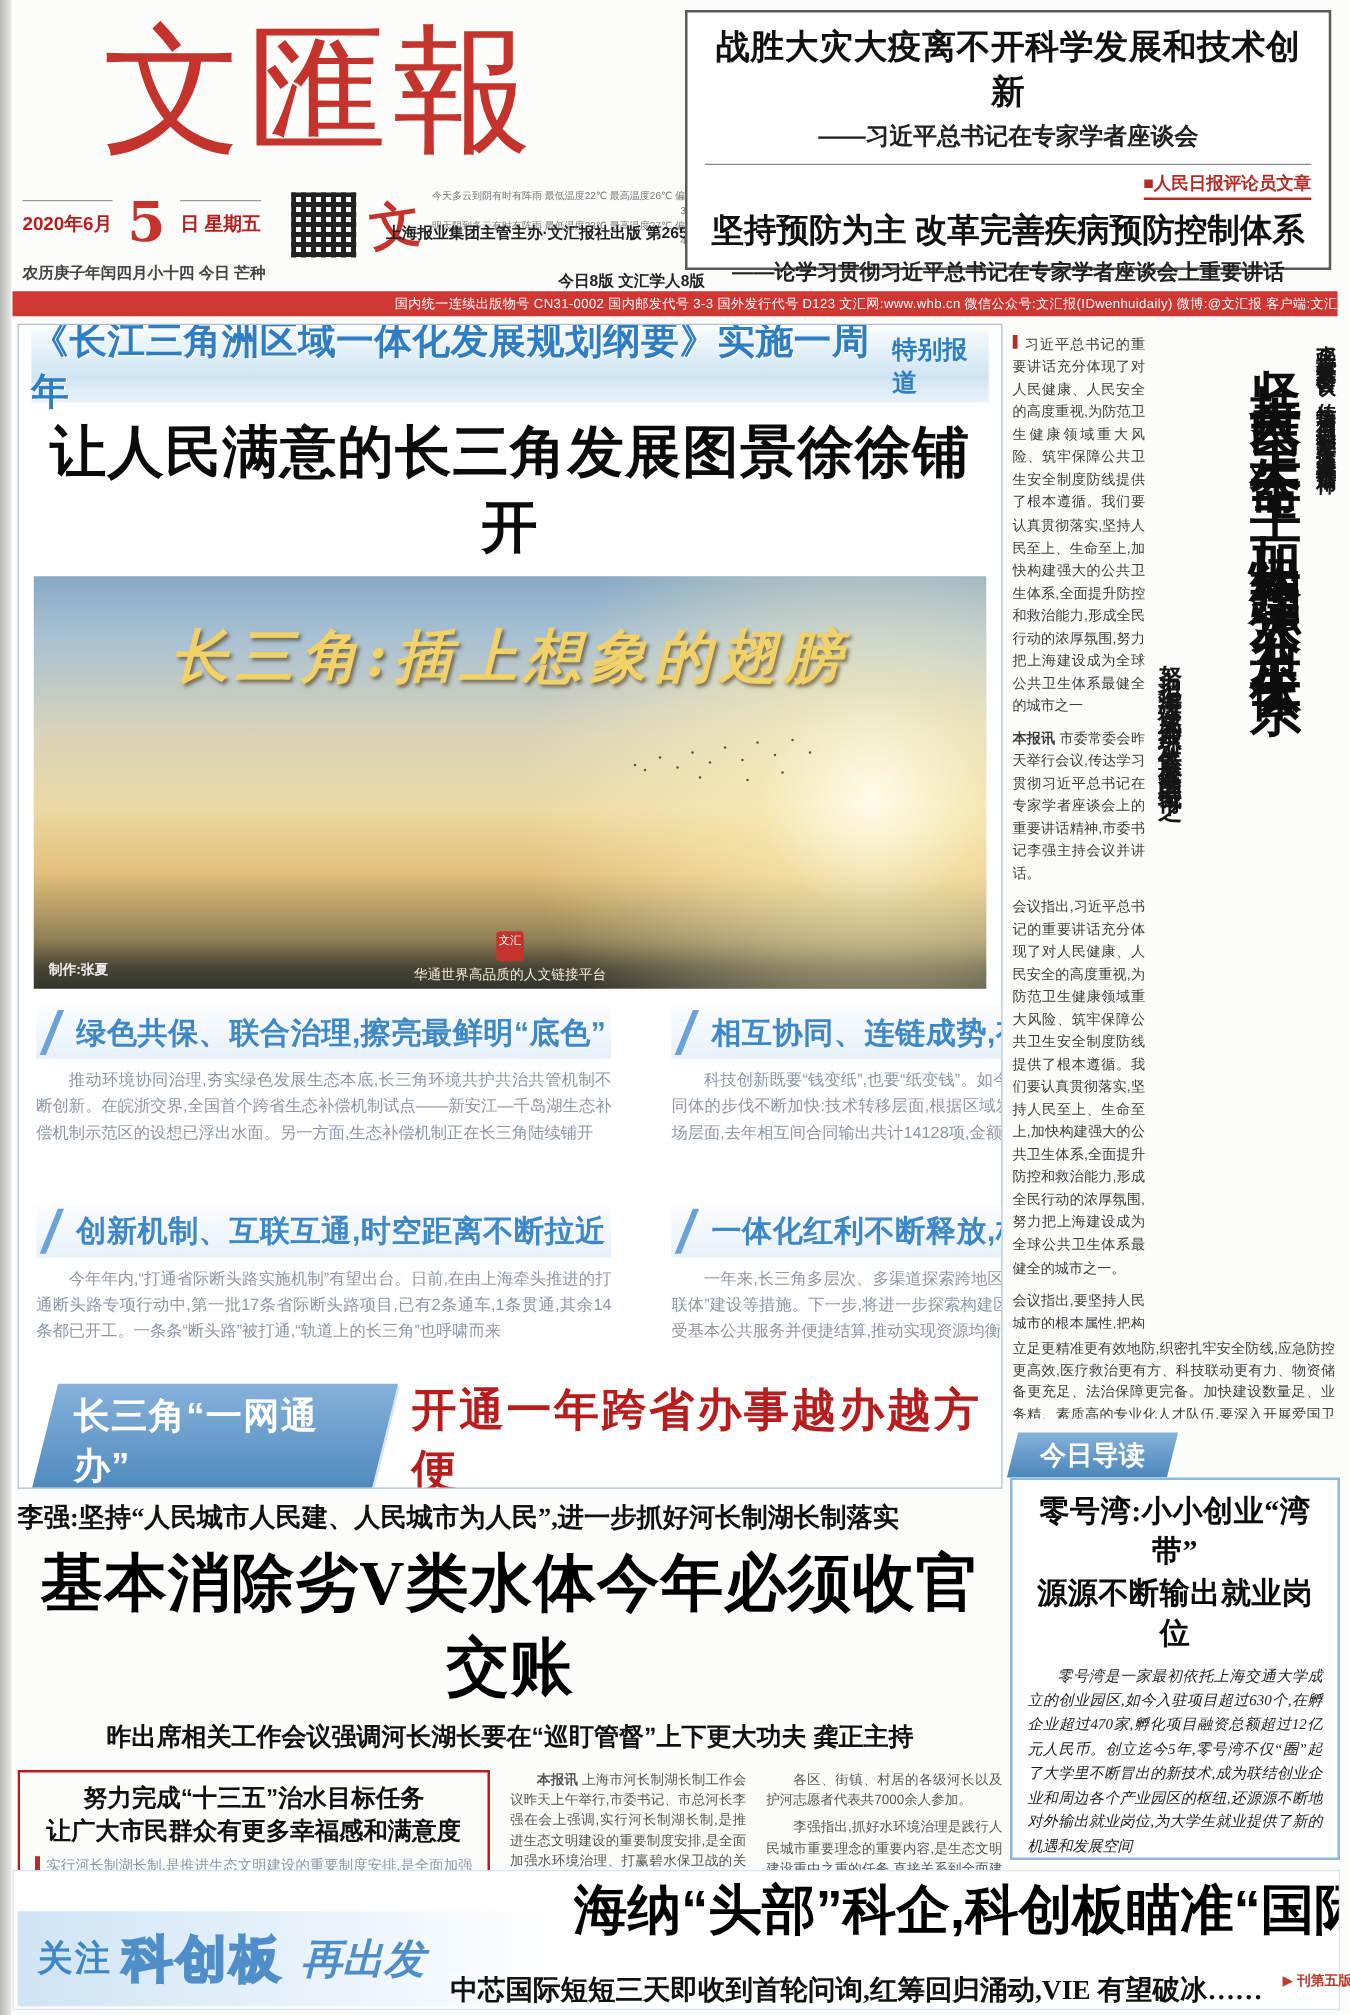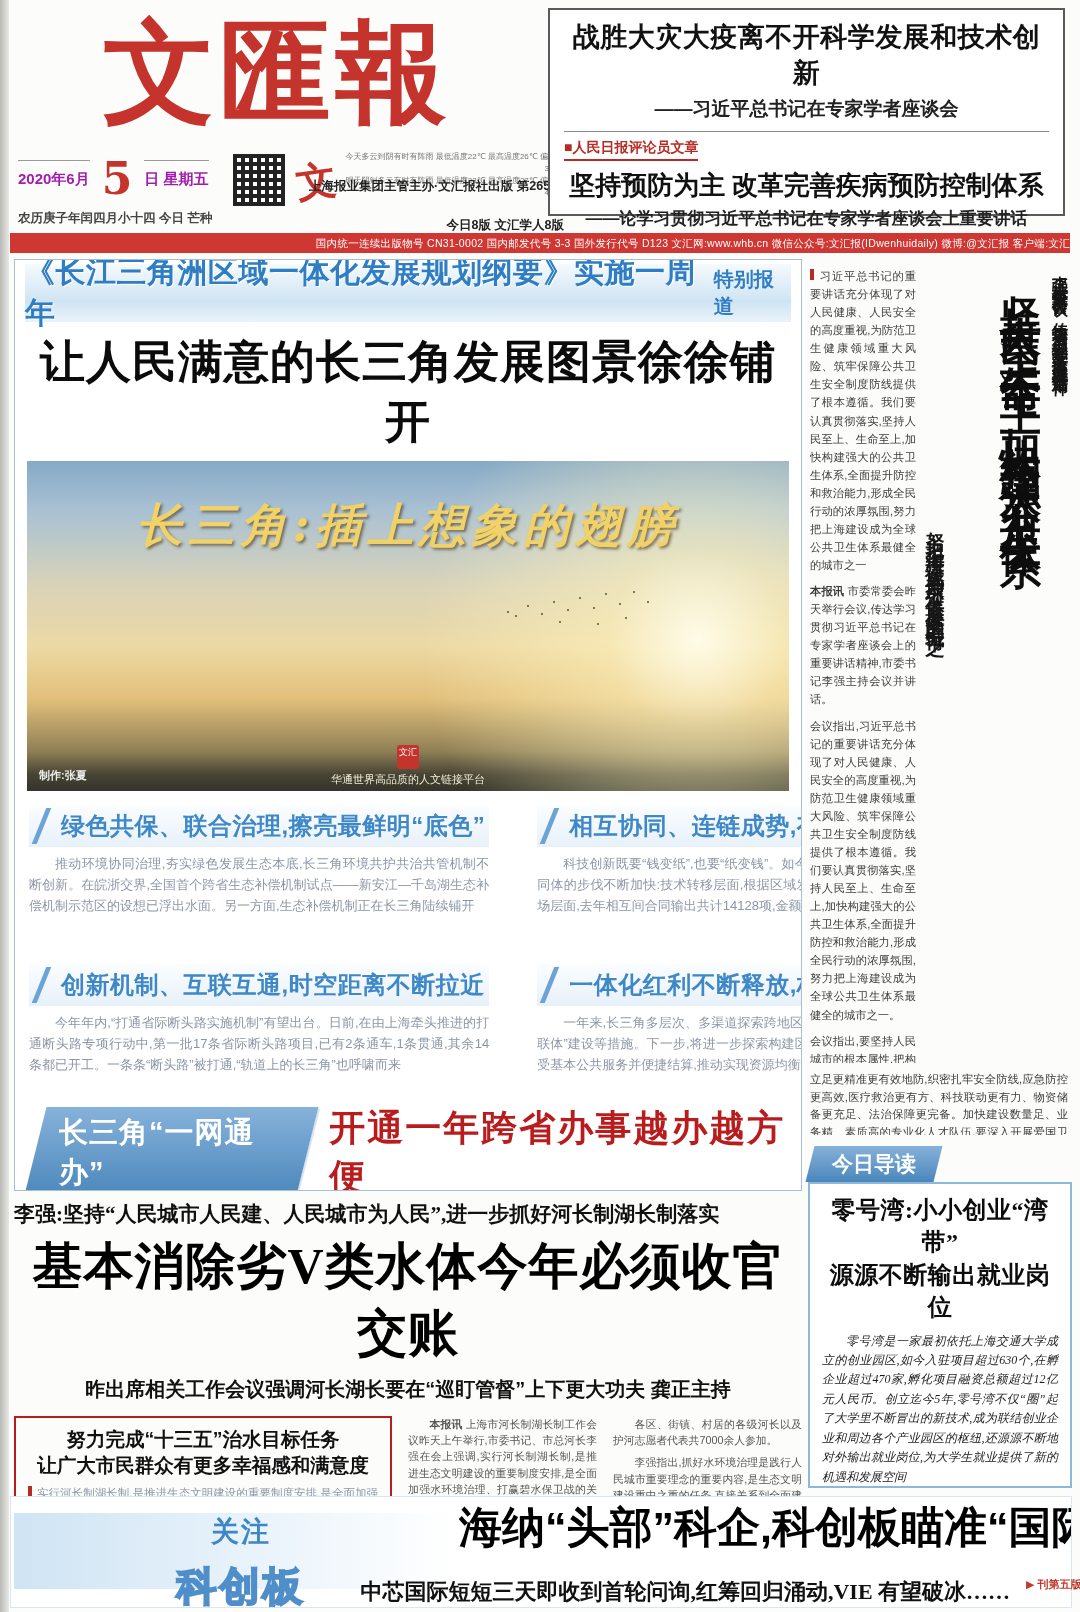--- a/index.html
+++ b/index.html
@@ -2,44 +2,44 @@
 <html><head>
 <meta charset="utf-8">
 <style>
   html,body{margin:0;padding:0;background:#e9e9e7;}
   .page{position:relative;width:1080px;height:1612px;margin:0 auto;background:#fcfcfb;
         font-family:"Liberation Sans","DejaVu Sans",sans-serif;color:#222;overflow:hidden;}
   .edge{position:absolute;left:0;top:0;width:9px;height:1612px;
         background:linear-gradient(90deg,#b9b9b6,#e8e8e5);}
 
   
-  .masthead{position:absolute;left:82px;top:6px;width:390px;text-align:center;
-            font-family:"DejaVu Serif","Liberation Serif",serif;font-weight:700;
+  .masthead{position:absolute;left:82px;top:6px;width:390px;text-align:left;
+            font-family:"DejaVu Serif","Liberation Serif",serif;font-weight:400;
             font-size:112px;line-height:1.18;color:#c5342c;letter-spacing:4px;}
   .date-row{position:absolute;left:18px;top:160px;display:flex;align-items:flex-start;gap:10px;}
-  .rule-above{border-top:1.5px solid #9a9a9a;padding-top:9px;font-size:15px;font-weight:800;color:#a21caf;}
+  .rule-above{border-top:1.5px solid #9a9a9a;padding-top:9px;font-size:15px;font-weight:800;color:#b91c1c;}
   .big-day{font-family:"DejaVu Serif",serif;font-size:44px;font-weight:900;color:#c5342c;line-height:.85;margin:0 2px;}
   .lunar{position:absolute;left:18px;top:210px;font-size:12.5px;font-weight:600;color:#444;}
   .qr{position:absolute;left:233px;top:154px;width:52px;height:52px;
       background-image:repeating-linear-gradient(0deg,#222 0 4px,transparent 4px 8px),
                        repeating-linear-gradient(90deg,#222 0 4px,#fff 4px 8px);}
   .seal-logo{position:absolute;left:293px;top:158px;width:46px;height:46px;color:#c5342c;
              font-family:"DejaVu Serif",serif;font-weight:900;font-size:40px;line-height:46px;
              text-align:center;transform:rotate(-8deg);}
   .weather{position:absolute;left:340px;top:151px;width:224px;text-align:right;
            font-size:8px;color:#777;line-height:1.5;}
   .publisher{position:absolute;left:300px;top:177px;width:264px;text-align:right;
              font-size:12.5px;font-weight:800;color:#222;line-height:1.55;}
 
   
   .top-box{position:absolute;left:548px;top:8px;width:517px;height:208px;border:2px solid #5a5a5a;
            box-sizing:border-box;padding:9px 14px 4px;text-align:center;background:#fff;}
   .tb-h1{font-family:"Liberation Serif",serif;font-size:27px;font-weight:900;color:#111;letter-spacing:.5px;}
   .tb-deck{font-size:19px;font-weight:800;color:#222;margin-top:5px;}
-  .tb-tagwrap{border-top:1.5px solid #8a8a8a;margin-top:9px;padding-top:6px;text-align:left;}
+  .tb-tagwrap{border-top:1.5px solid #8a8a8a;margin-top:9px;padding-top:6px;text-align:right;}
   .tb-tag{display:inline-block;color:#b52c25;font-size:14px;font-weight:900;
           border-bottom:2px solid #b52c25;padding-bottom:2px;}
   .tb-h2{font-family:"Liberation Serif",serif;font-size:26px;font-weight:900;color:#111;margin-top:7px;}
   .tb-deck2{font-size:17px;font-weight:800;color:#222;margin-top:4px;}
   .tb-ref{text-align:right;color:#c0392b;font-size:11px;font-weight:700;margin-top:3px;}
 
   
   .pub-bar{position:absolute;left:10px;top:233px;width:1060px;height:20px;background:#cf3733;
            color:#fff;font-size:10.5px;line-height:20px;text-align:right;letter-spacing:.3px;}
 
@@ -127,23 +127,23 @@
   .w-cols{display:flex;gap:16px;margin-top:13px;height:146px;overflow:hidden;}
   .w-box{width:378px;border:2px solid #b91c1c;box-sizing:border-box;padding:8px 12px;overflow:hidden;}
   .w-bt{text-align:center;font-size:19.5px;font-weight:900;color:#111;line-height:1.35;}
   .w-bbody{margin-top:6px;font-size:11.5px;color:#8d96a6;line-height:1.55;text-align:justify;}
   .w-col{flex:1;font-size:10.8px;color:#555;line-height:1.5;text-align:justify;overflow:hidden;}
   .w-col p{margin:0 0 6px;text-indent:2em;}
 
   
   .bottom{position:absolute;left:10px;top:1496px;width:1062px;height:112px;border:1px solid #d7e6f2;
           box-sizing:border-box;background:#fff;}
-  .brand{position:absolute;left:3px;top:16px;width:438px;height:76px;display:flex;align-items:center;
+  .brand{position:absolute;left:3px;top:32px;width:438px;height:76px;display:flex;align-items:center;
          padding-left:16px;box-sizing:border-box;gap:8px;
-         background:linear-gradient(90deg,#cfe4f4 0%,#e9f3fb 55%,#ffffff 100%);flex-direction:column;}
+         background:linear-gradient(90deg,#cfe4f4 0%,#e9f3fb 55%,#ffffff 100%);}
   .brand-w1{font-size:28px;font-weight:900;color:#3f86c4;letter-spacing:2px;}
   .brand-w2{font-size:40px;font-weight:900;color:#cde1f1;-webkit-text-stroke:2px #4f8ec9;letter-spacing:3px;}
   .brand-w3{font-family:"DejaVu Serif",serif;font-style:italic;font-size:33px;font-weight:700;
             color:#4f8ec9;margin-left:6px;}
   .bot-head{position:absolute;left:448px;top:2px;width:612px;font-size:43px;font-weight:900;color:#000;
             white-space:nowrap;overflow:hidden;}
   .bot-subrow{position:absolute;left:360px;top:64px;width:700px;display:flex;align-items:center;
               justify-content:center;gap:16px;}
   .bot-sub{font-family:"Liberation Serif",serif;font-size:22px;font-weight:700;color:#111;white-space:nowrap;margin-top:16px;}
   .bot-ref{color:#c0392b;font-size:11px;font-weight:700;white-space:nowrap;}

